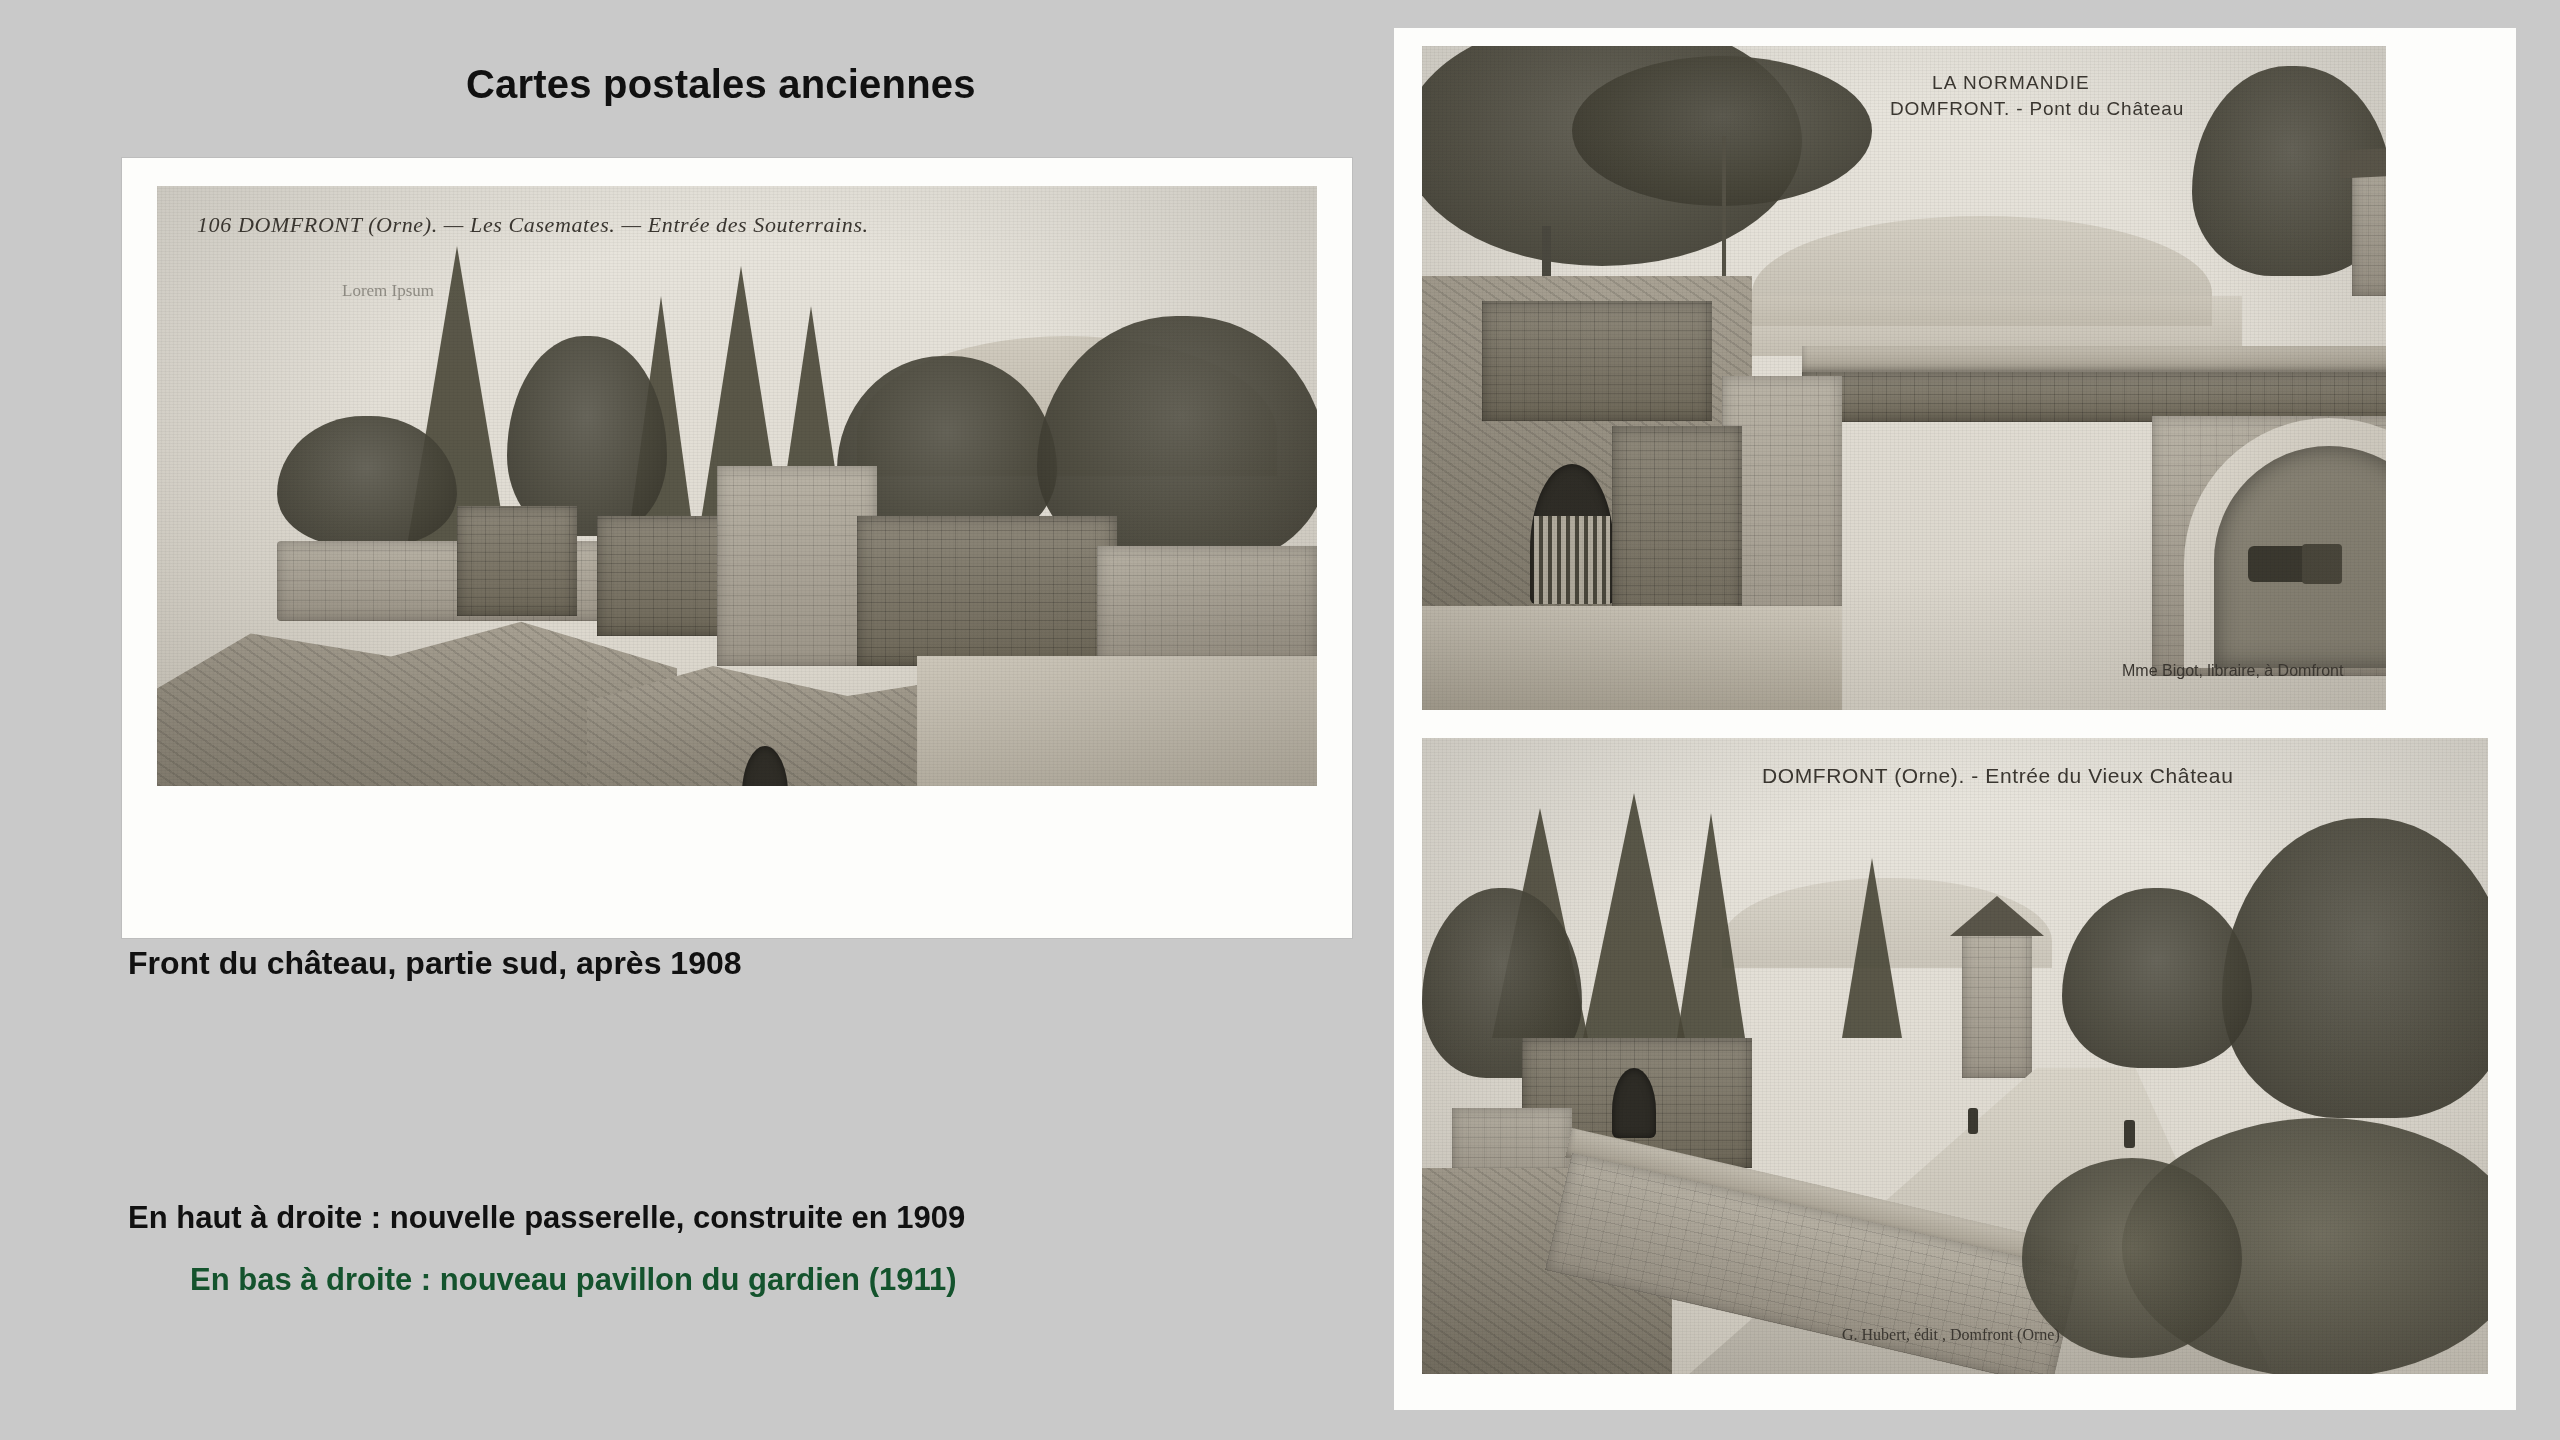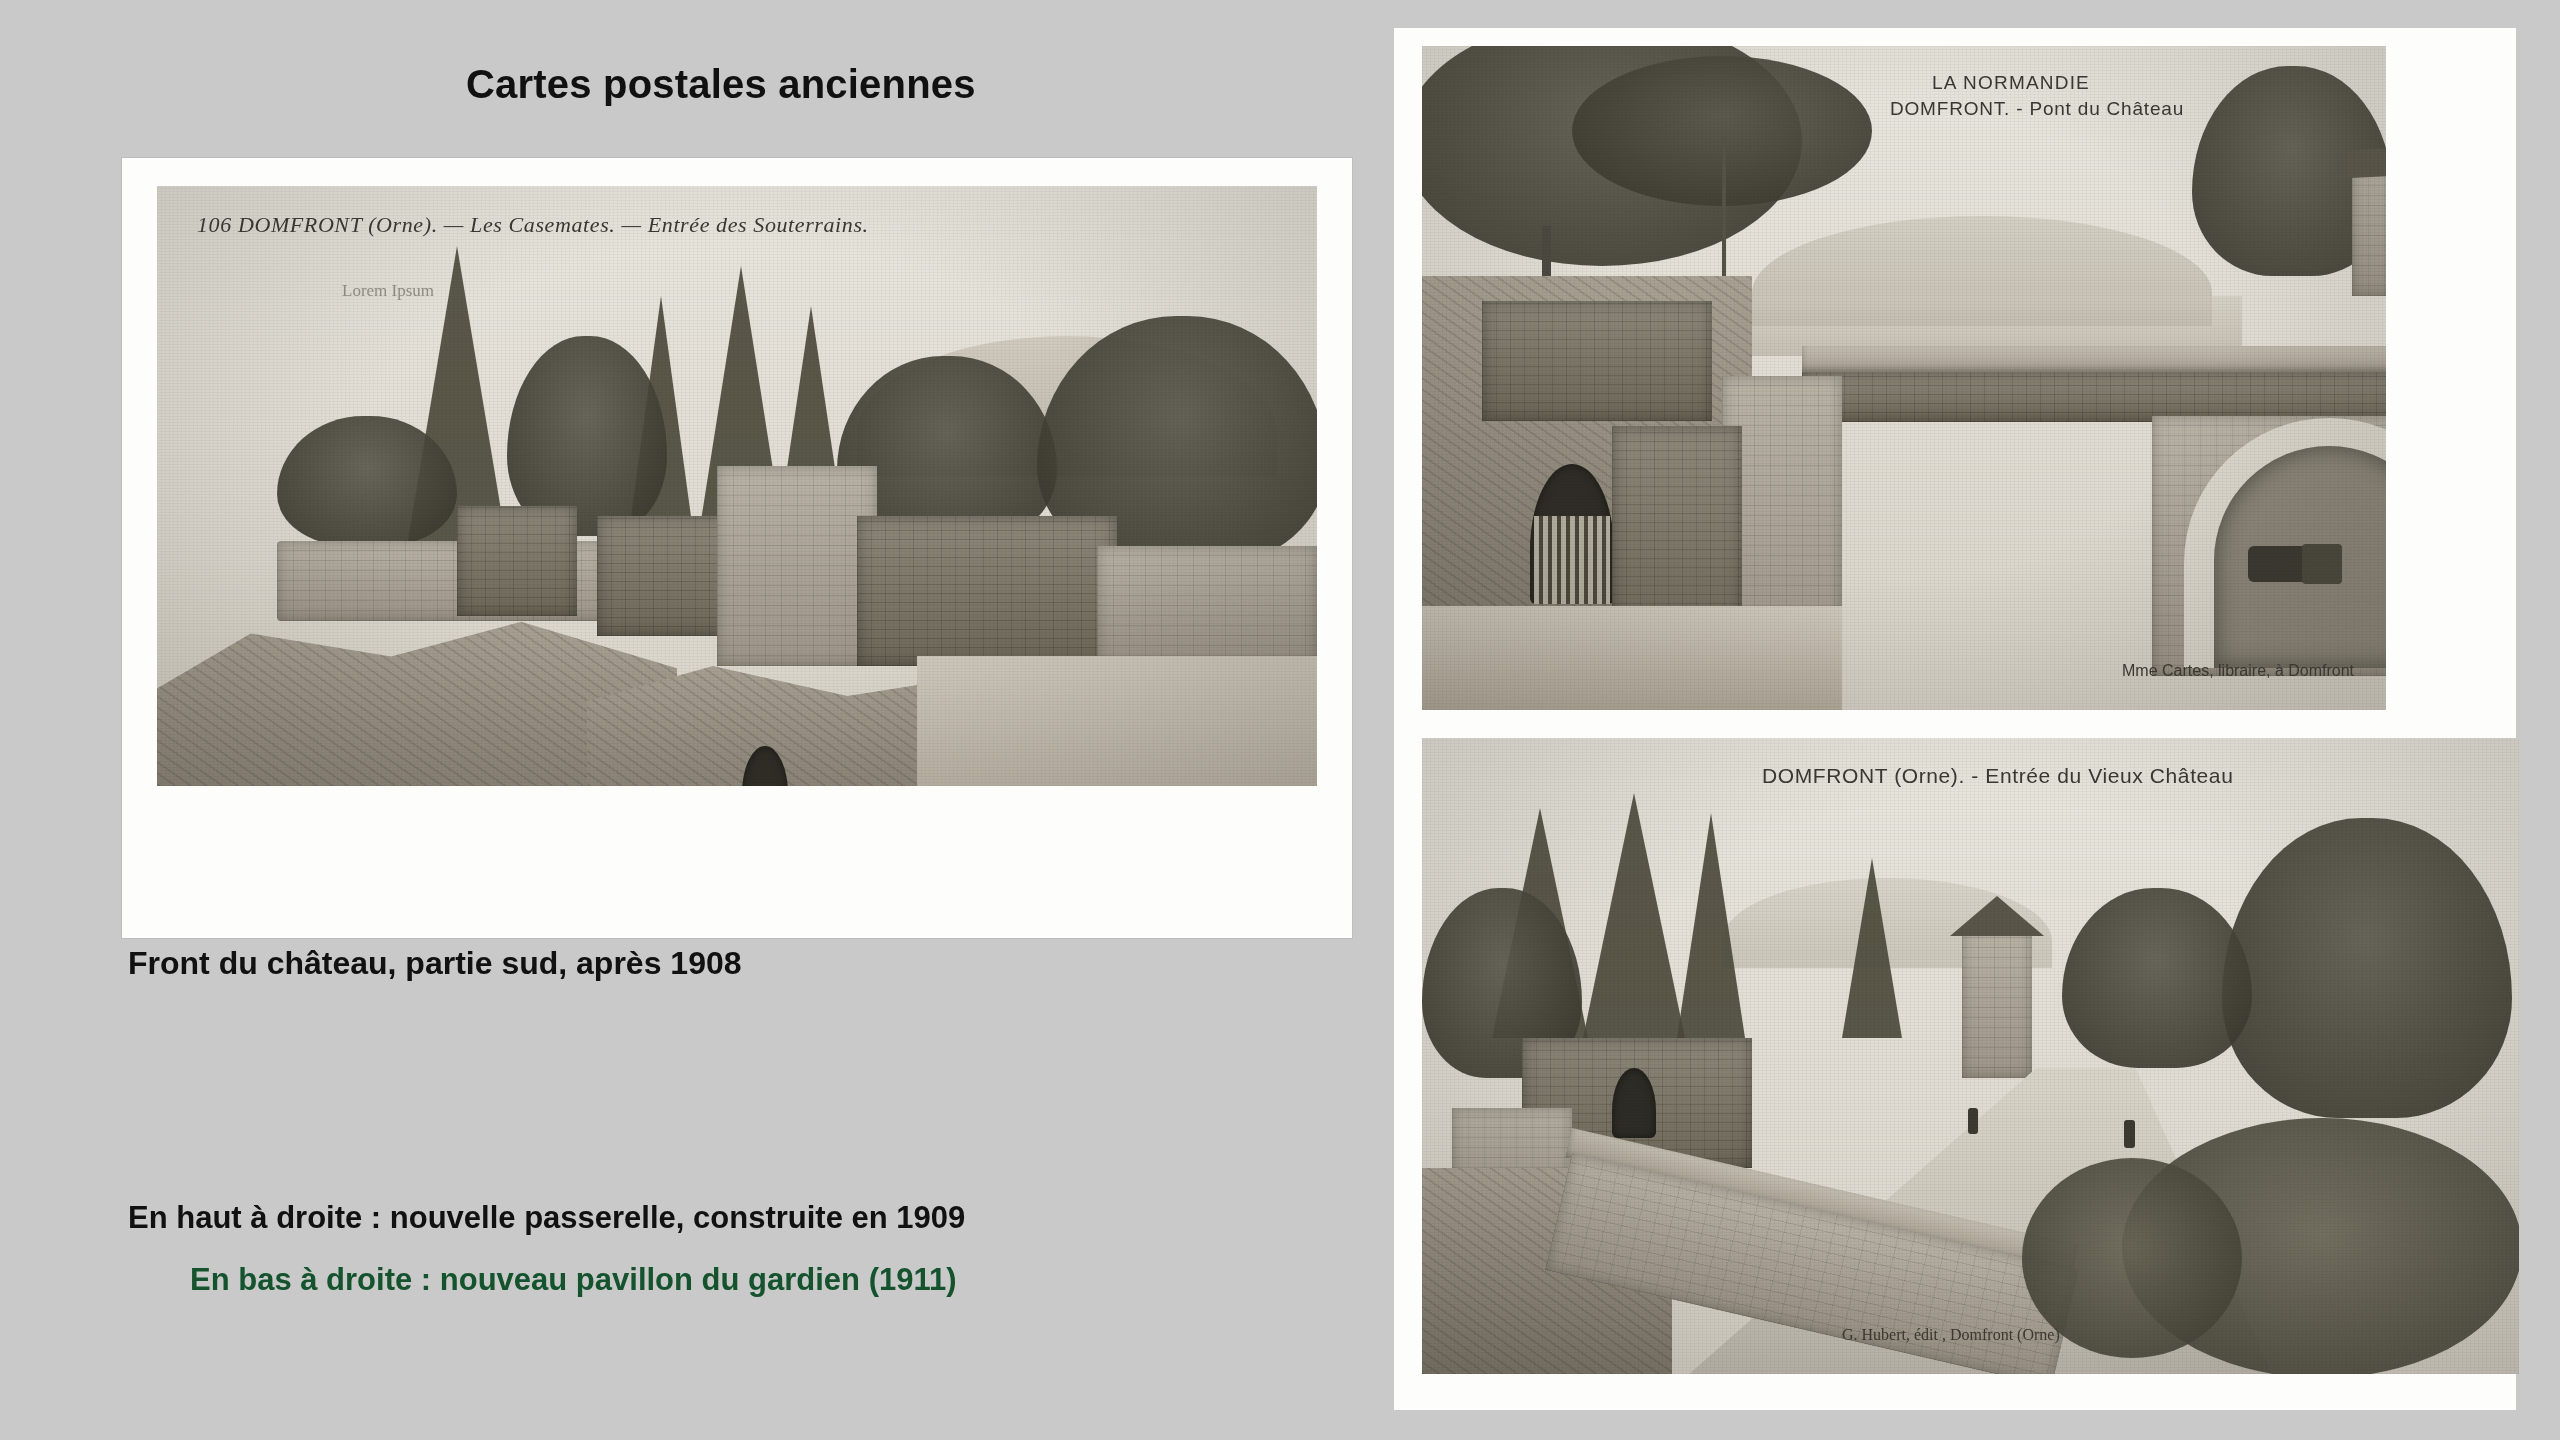--- a/index.html
+++ b/index.html
@@ -98,21 +98,20 @@
     background: #ddd9d0;
   }
   #postcard-entree-img {
     position: absolute;
     left: 1422px;
     top: 738px;
     width: 1066px;
     height: 636px;
     overflow: hidden;
     background: #f9a8d4;
-    padding-left: 31px;
   }
 
   
   .pc-text {
     position: absolute;
     color: #3a3630;
     font-family: "Liberation Serif", serif;
     white-space: nowrap;
   }
   #pc1-caption {
@@ -333,21 +332,21 @@
 
   <div class="wall" style="left:300px; top:330px; width:120px; height:300px;"></div>
   <div class="wall-dark" style="left:190px; top:380px; width:130px; height:250px;"></div>
   <div class="ground" style="left:0px; top:560px; width:420px; height:104px;"></div>
 
   <div class="grain"></div>
   <div class="vignette"></div>
 
   <div class="pc-text" id="pc2-title1">LA NORMANDIE</div>
   <div class="pc-text" id="pc2-title2">DOMFRONT. - Pont du Château</div>
-  <div class="pc-text" id="pc2-credit">Mme Cartes, libraire, à Domfront</div>
+  <div class="pc-text" id="pc2-credit">Mme Bigot, libraire, à Domfront</div>
 </div>
 
 <div id="postcard-entree-img">
   <div class="sky"></div>
 
   <div class="hill" style="left:300px; top:140px; width:330px; height:90px; opacity:0.55;"></div>
 
   <div class="conifer" style="left:70px; top:70px; border-bottom-width:230px; border-left-width:48px; border-right-width:48px;"></div>
   <div class="conifer" style="left:160px; top:55px; border-bottom-width:250px; border-left-width:52px; border-right-width:52px;"></div>
   <div class="conifer" style="left:255px; top:75px; border-bottom-width:225px;"></div>

